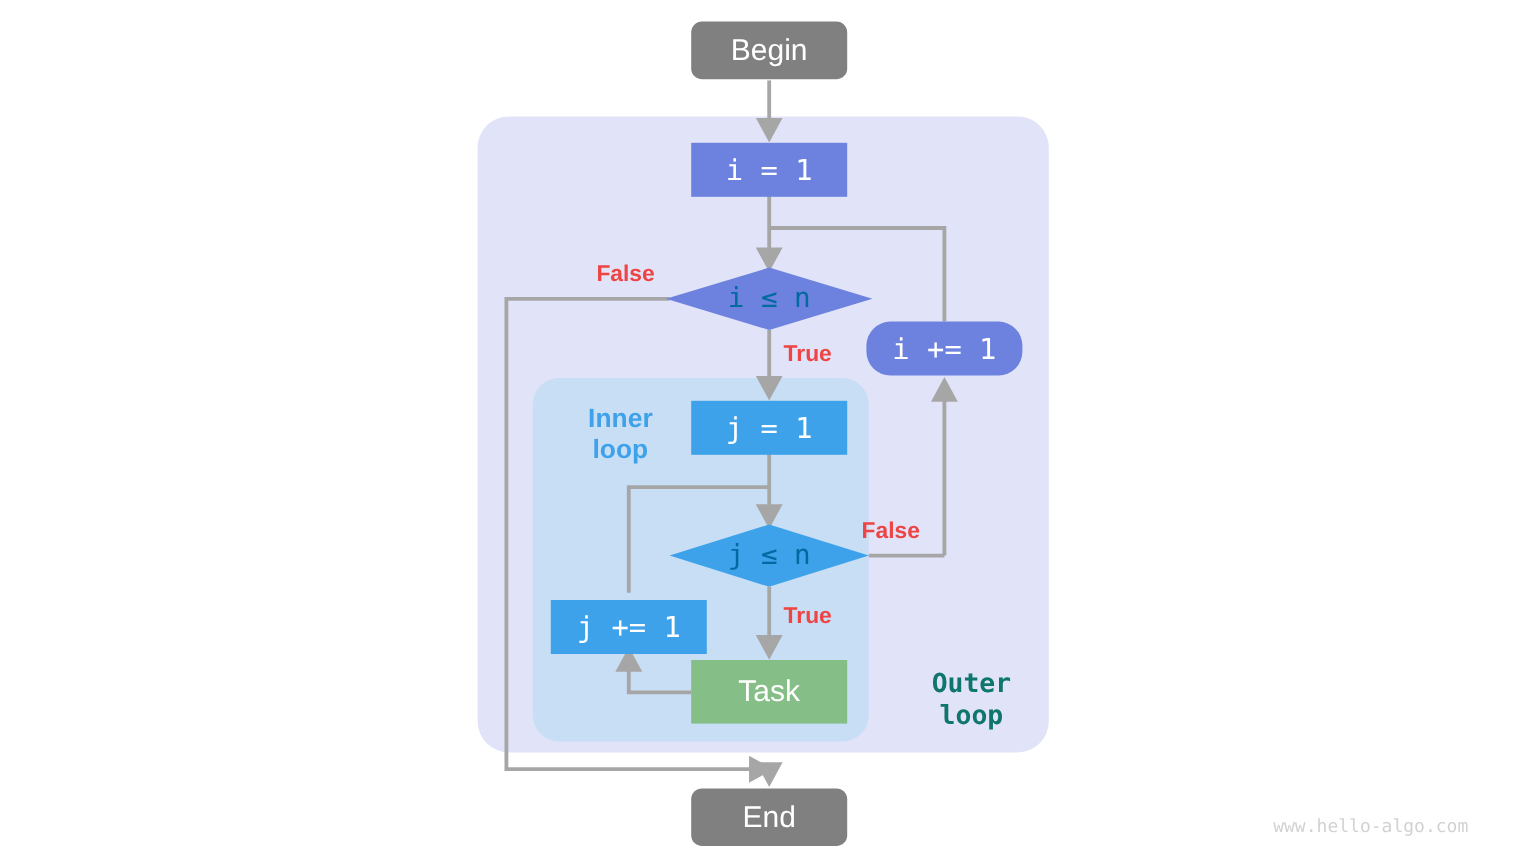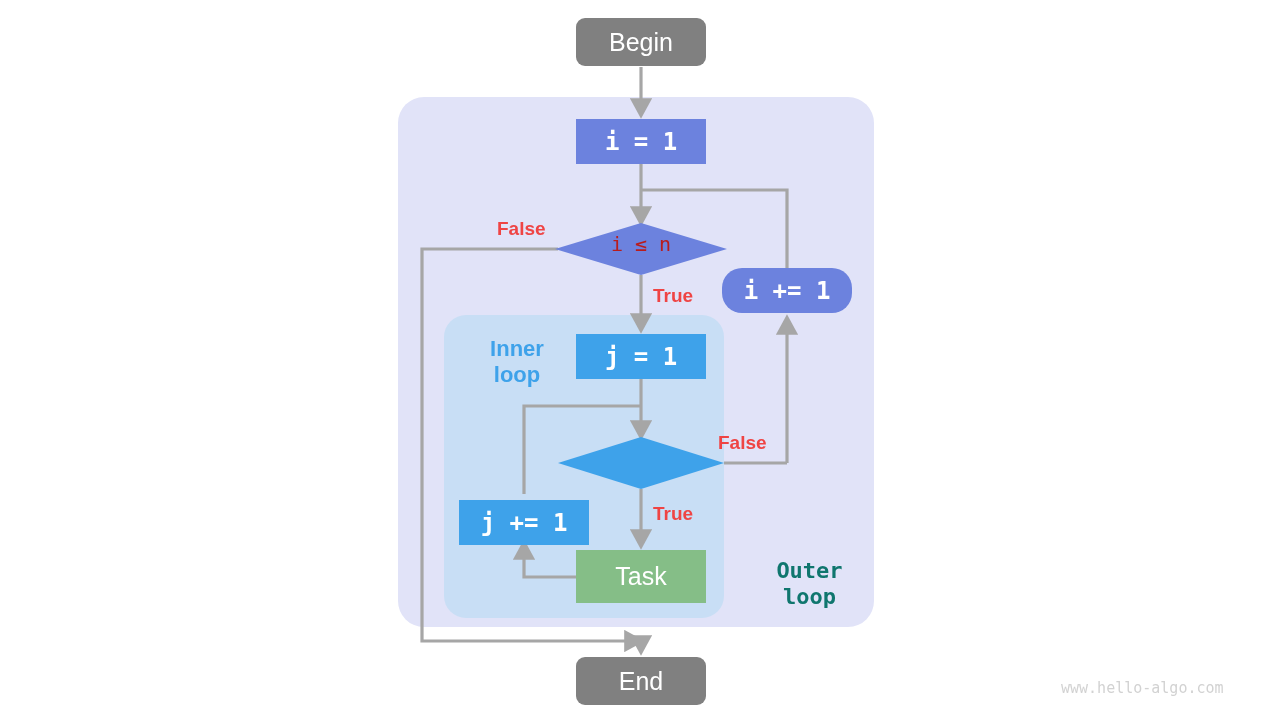--- a/index.html
+++ b/index.html
@@ -33,33 +33,32 @@
   }
   .terminal {
     border-radius: 9px;
     font-size: 25px;
     font-family: "Liberation Sans", sans-serif;
   }
   .process {
     font-size: 24px;
     font-family: "DejaVu Sans Mono", monospace;
     letter-spacing: 0px;
-    font-weight: bold;
   }
   .task-node {
     font-size: 25px;
     font-family: "Liberation Sans", sans-serif;
   }
   .diamond-label {
     position: absolute;
     display: flex;
-    align-items: flex-start;
+    align-items: center;
     justify-content: center;
-    color: #b91c1c;
-    font-size: 20px;
+    color: #0369a1;
+    font-size: 23px;
     font-family: "DejaVu Sans Mono", monospace;
     pointer-events: none;
     white-space: nowrap;
   }
   .edge-label {
     position: absolute;
     color: #ef4444;
     font-size: 19px;
     font-weight: bold;
     font-family: "Liberation Sans", sans-serif;
@@ -150,20 +149,23 @@
   </div>
 
   <div class="node process" style="left:722px; top:268px; width:130px; height:45px; background:#6C82DE;border-radius:20px;">
     <span>i += 1</span>
   </div>
 
   <div class="node process" style="left:576px; top:334px; width:130px; height:45px; background:#3EA2EA;">
     <span>j = 1</span>
   </div>
 
+  <div class="diamond-label" style="left:576px; top:446px; width:130px; height:34px;">
+    <span>j ≤ n</span>
+  </div>
 
   <div class="node process" style="left:459px; top:500px; width:130px; height:45px; background:#3EA2EA;">
     <span>j += 1</span>
   </div>
 
   <div class="node task-node" style="left:576px; top:550px; width:130px; height:53px; background:#85BE87;">
     <span>Task</span>
   </div>
 
   <div class="node terminal" style="left:576px; top:657px; width:130px; height:48px; background:#808080;">

